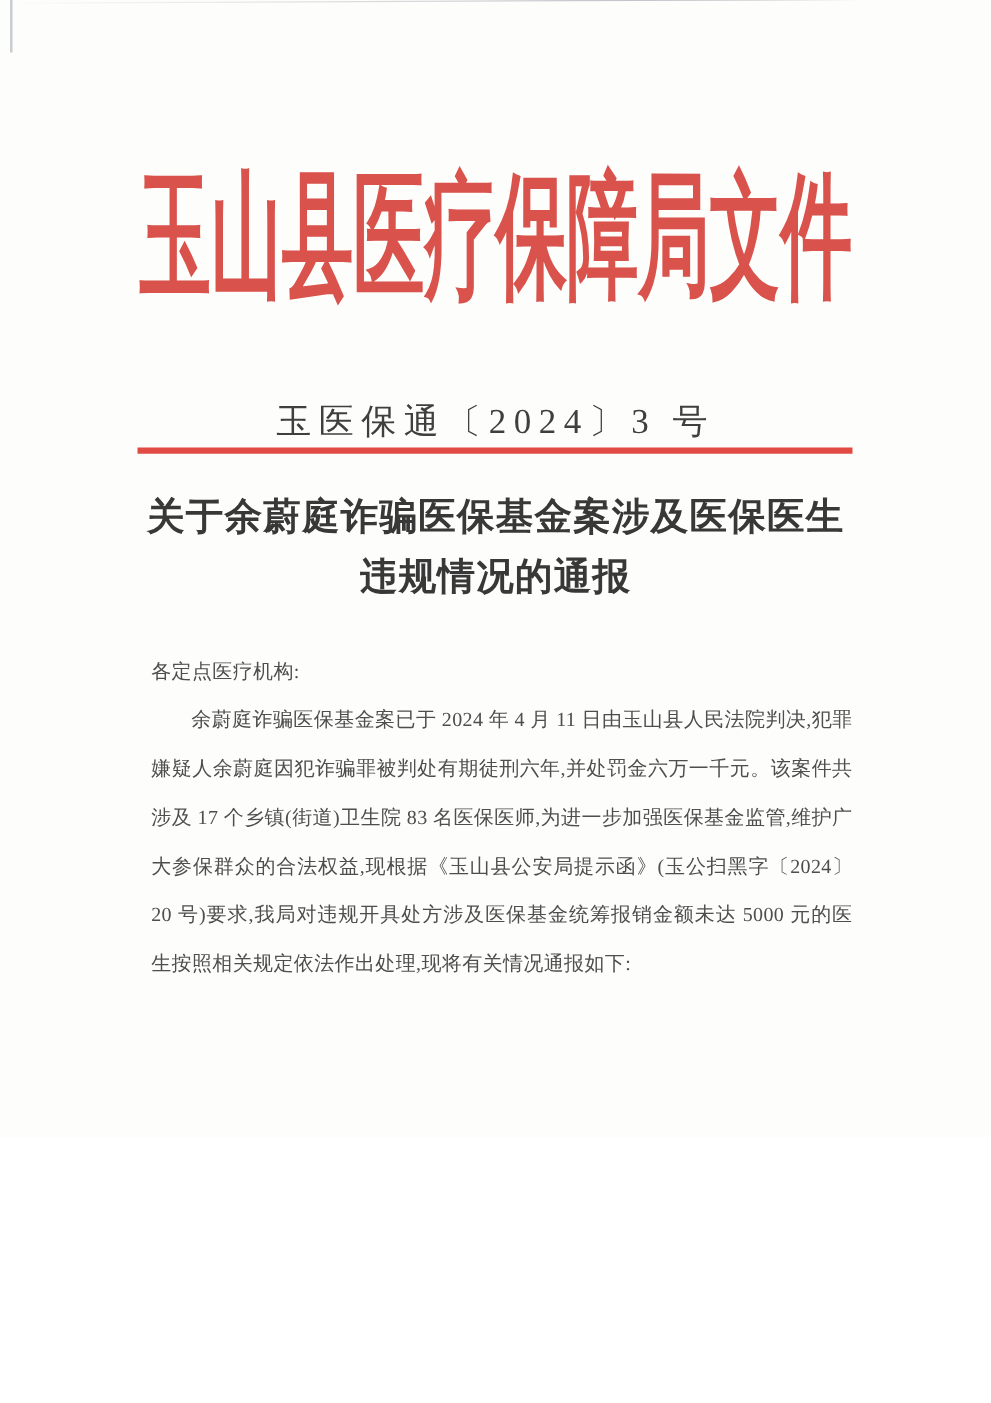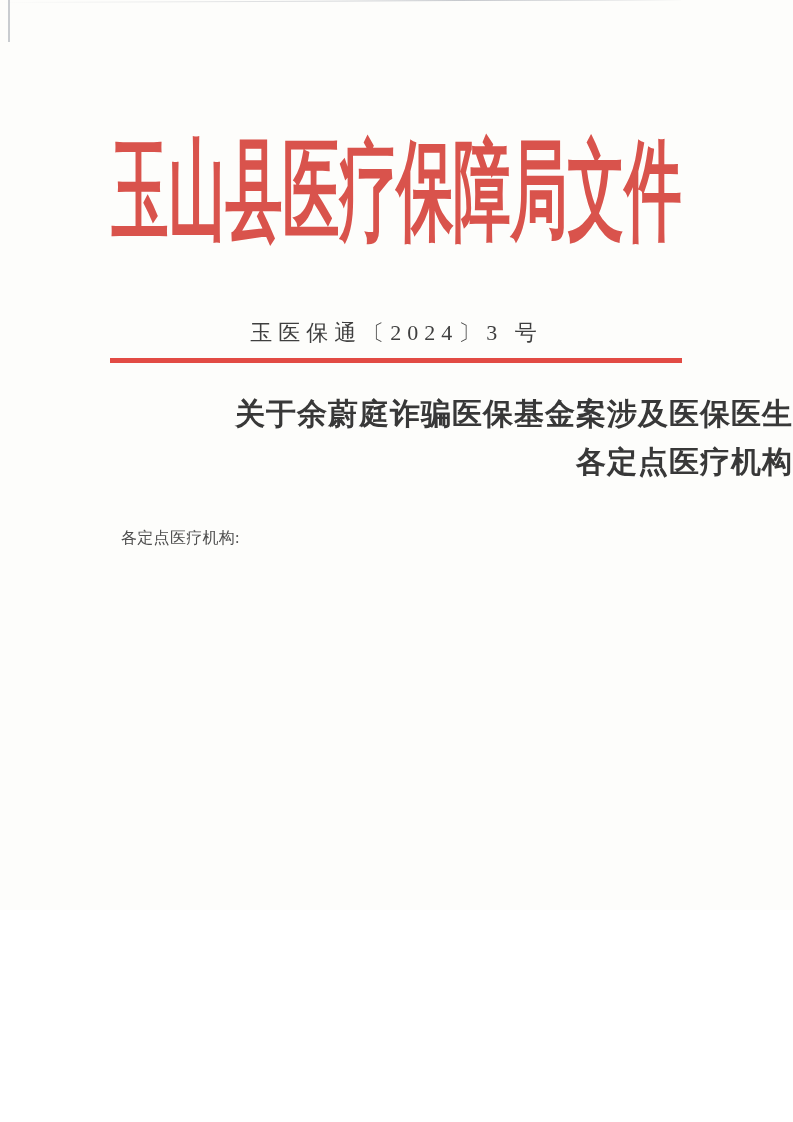--- a/index.html
+++ b/index.html
@@ -53,38 +53,38 @@
     transform: scaleY(1.92);
     transform-origin: center center;
     white-space: nowrap;
   }
   
   .doc-number {
     position: absolute;
     left: 0; top: 318px;
     width: 793px;
     text-align: center;
-    font-size: 22px;
+    font-size: 28px;
     letter-spacing: 6px;
     color: #3f3f3f;
   }
   
   .red-rule {
     position: absolute;
     left: 110px; top: 358px;
     width: 572px; height: 5px;
     background: var(--rule-red, #e24b44);
   }
   
   .doc-title {
     position: absolute;
     left: 0; top: 390px;
     width: 793px;
     margin: 0;
-    text-align: right;
+    text-align: center;
     font-size: 30px;
     line-height: 48px;
     font-weight: bold;
     letter-spacing: 1px;
     color: #383838;
   }
   
   .doc-body {
     position: absolute;
     left: 121px; top: 518px;
@@ -113,20 +113,21 @@
   <div class="scan-edge-bottom"></div>
 
   <div class="red-title">玉山县医疗保障局文件</div>
 
   <div class="doc-number">玉医保通〔2024〕3 号</div>
 
   <div class="red-rule"></div>
 
   <h1 class="doc-title">
     <span>关于余蔚庭诈骗医保基金案涉及医保医生</span><br>
-    <span>各定点医疗机构</span>
+    <span>违规情况的通报</span>
   </h1>
 
   <div class="doc-body">
     <p class="salutation">各定点医疗机构:</p>
+    <p class="para">余蔚庭诈骗医保基金案已于 2024 年 4 月 11 日由玉山县人民法院判决,犯罪嫌疑人余蔚庭因犯诈骗罪被判处有期徒刑六年,并处罚金六万一千元。该案件共涉及 17 个乡镇(街道)卫生院 83 名医保医师,为进一步加强医保基金监管,维护广大参保群众的合法权益,现根据《玉山县公安局提示函》(玉公扫黑字〔2024〕20 号)要求,我局对违规开具处方涉及医保基金统筹报销金额未达 5000 元的医生按照相关规定依法作出处理,现将有关情况通报如下:</p>
   </div>
 
 </div>
 
 </body></html>

